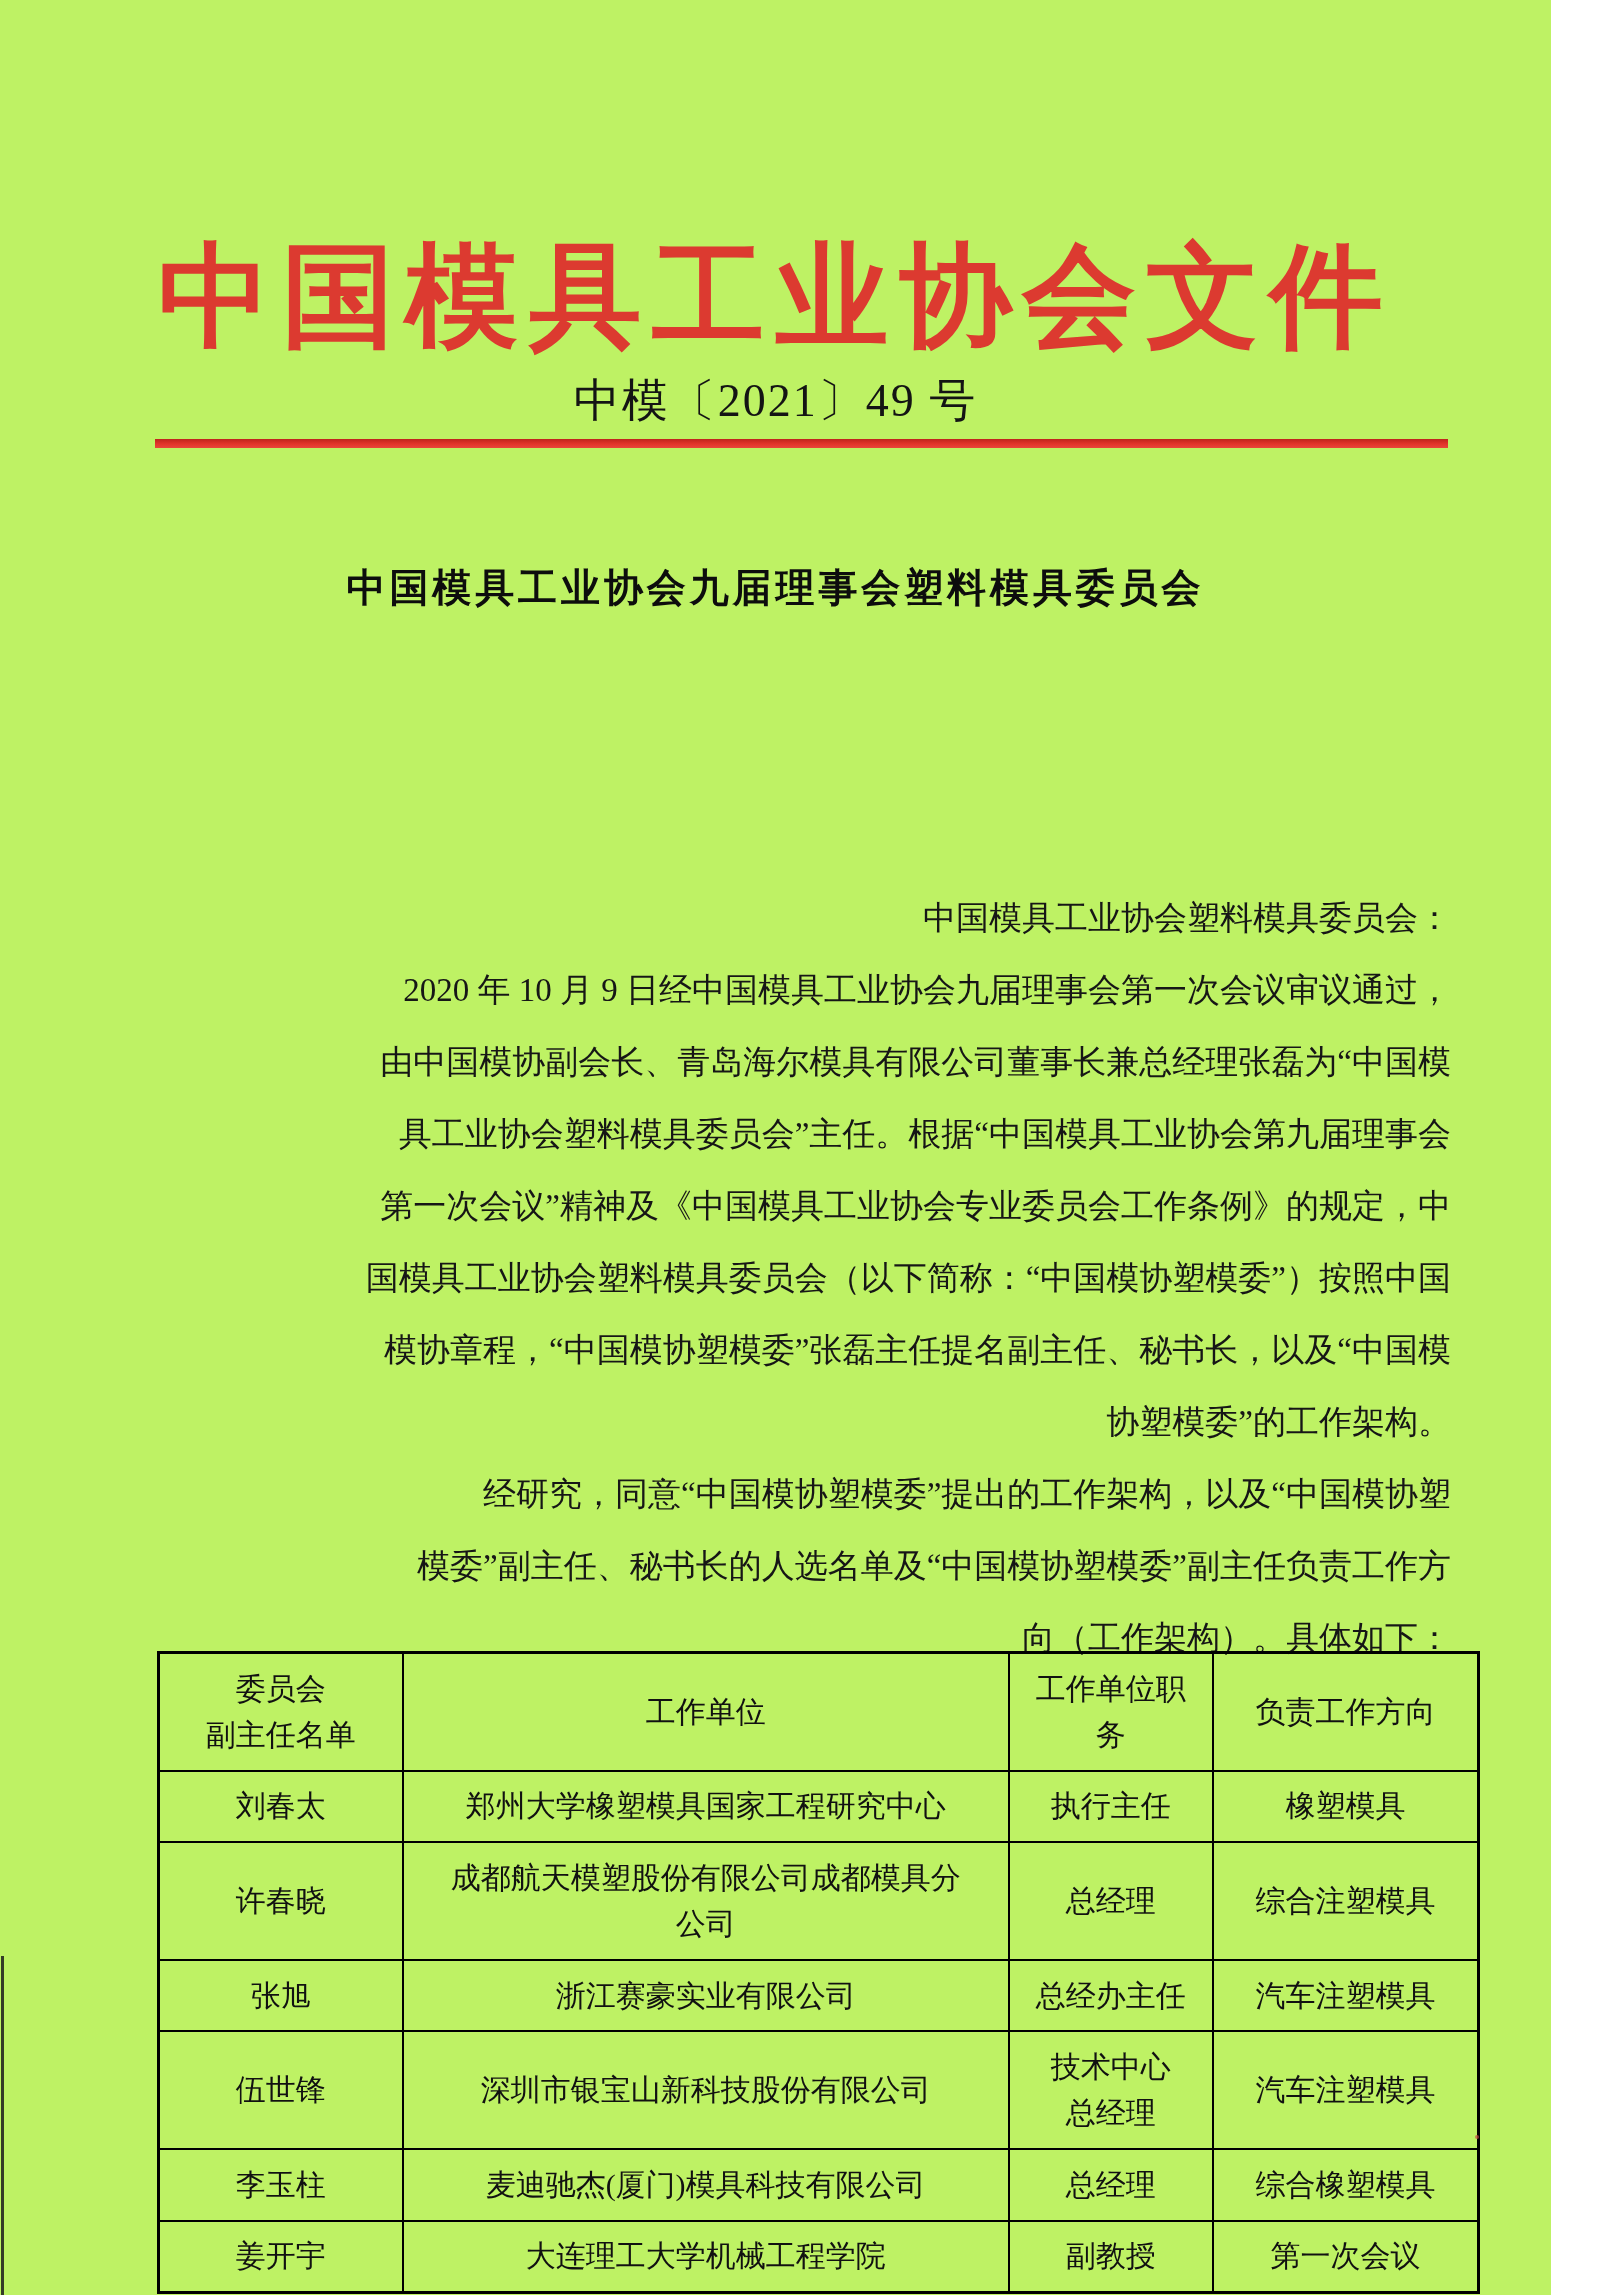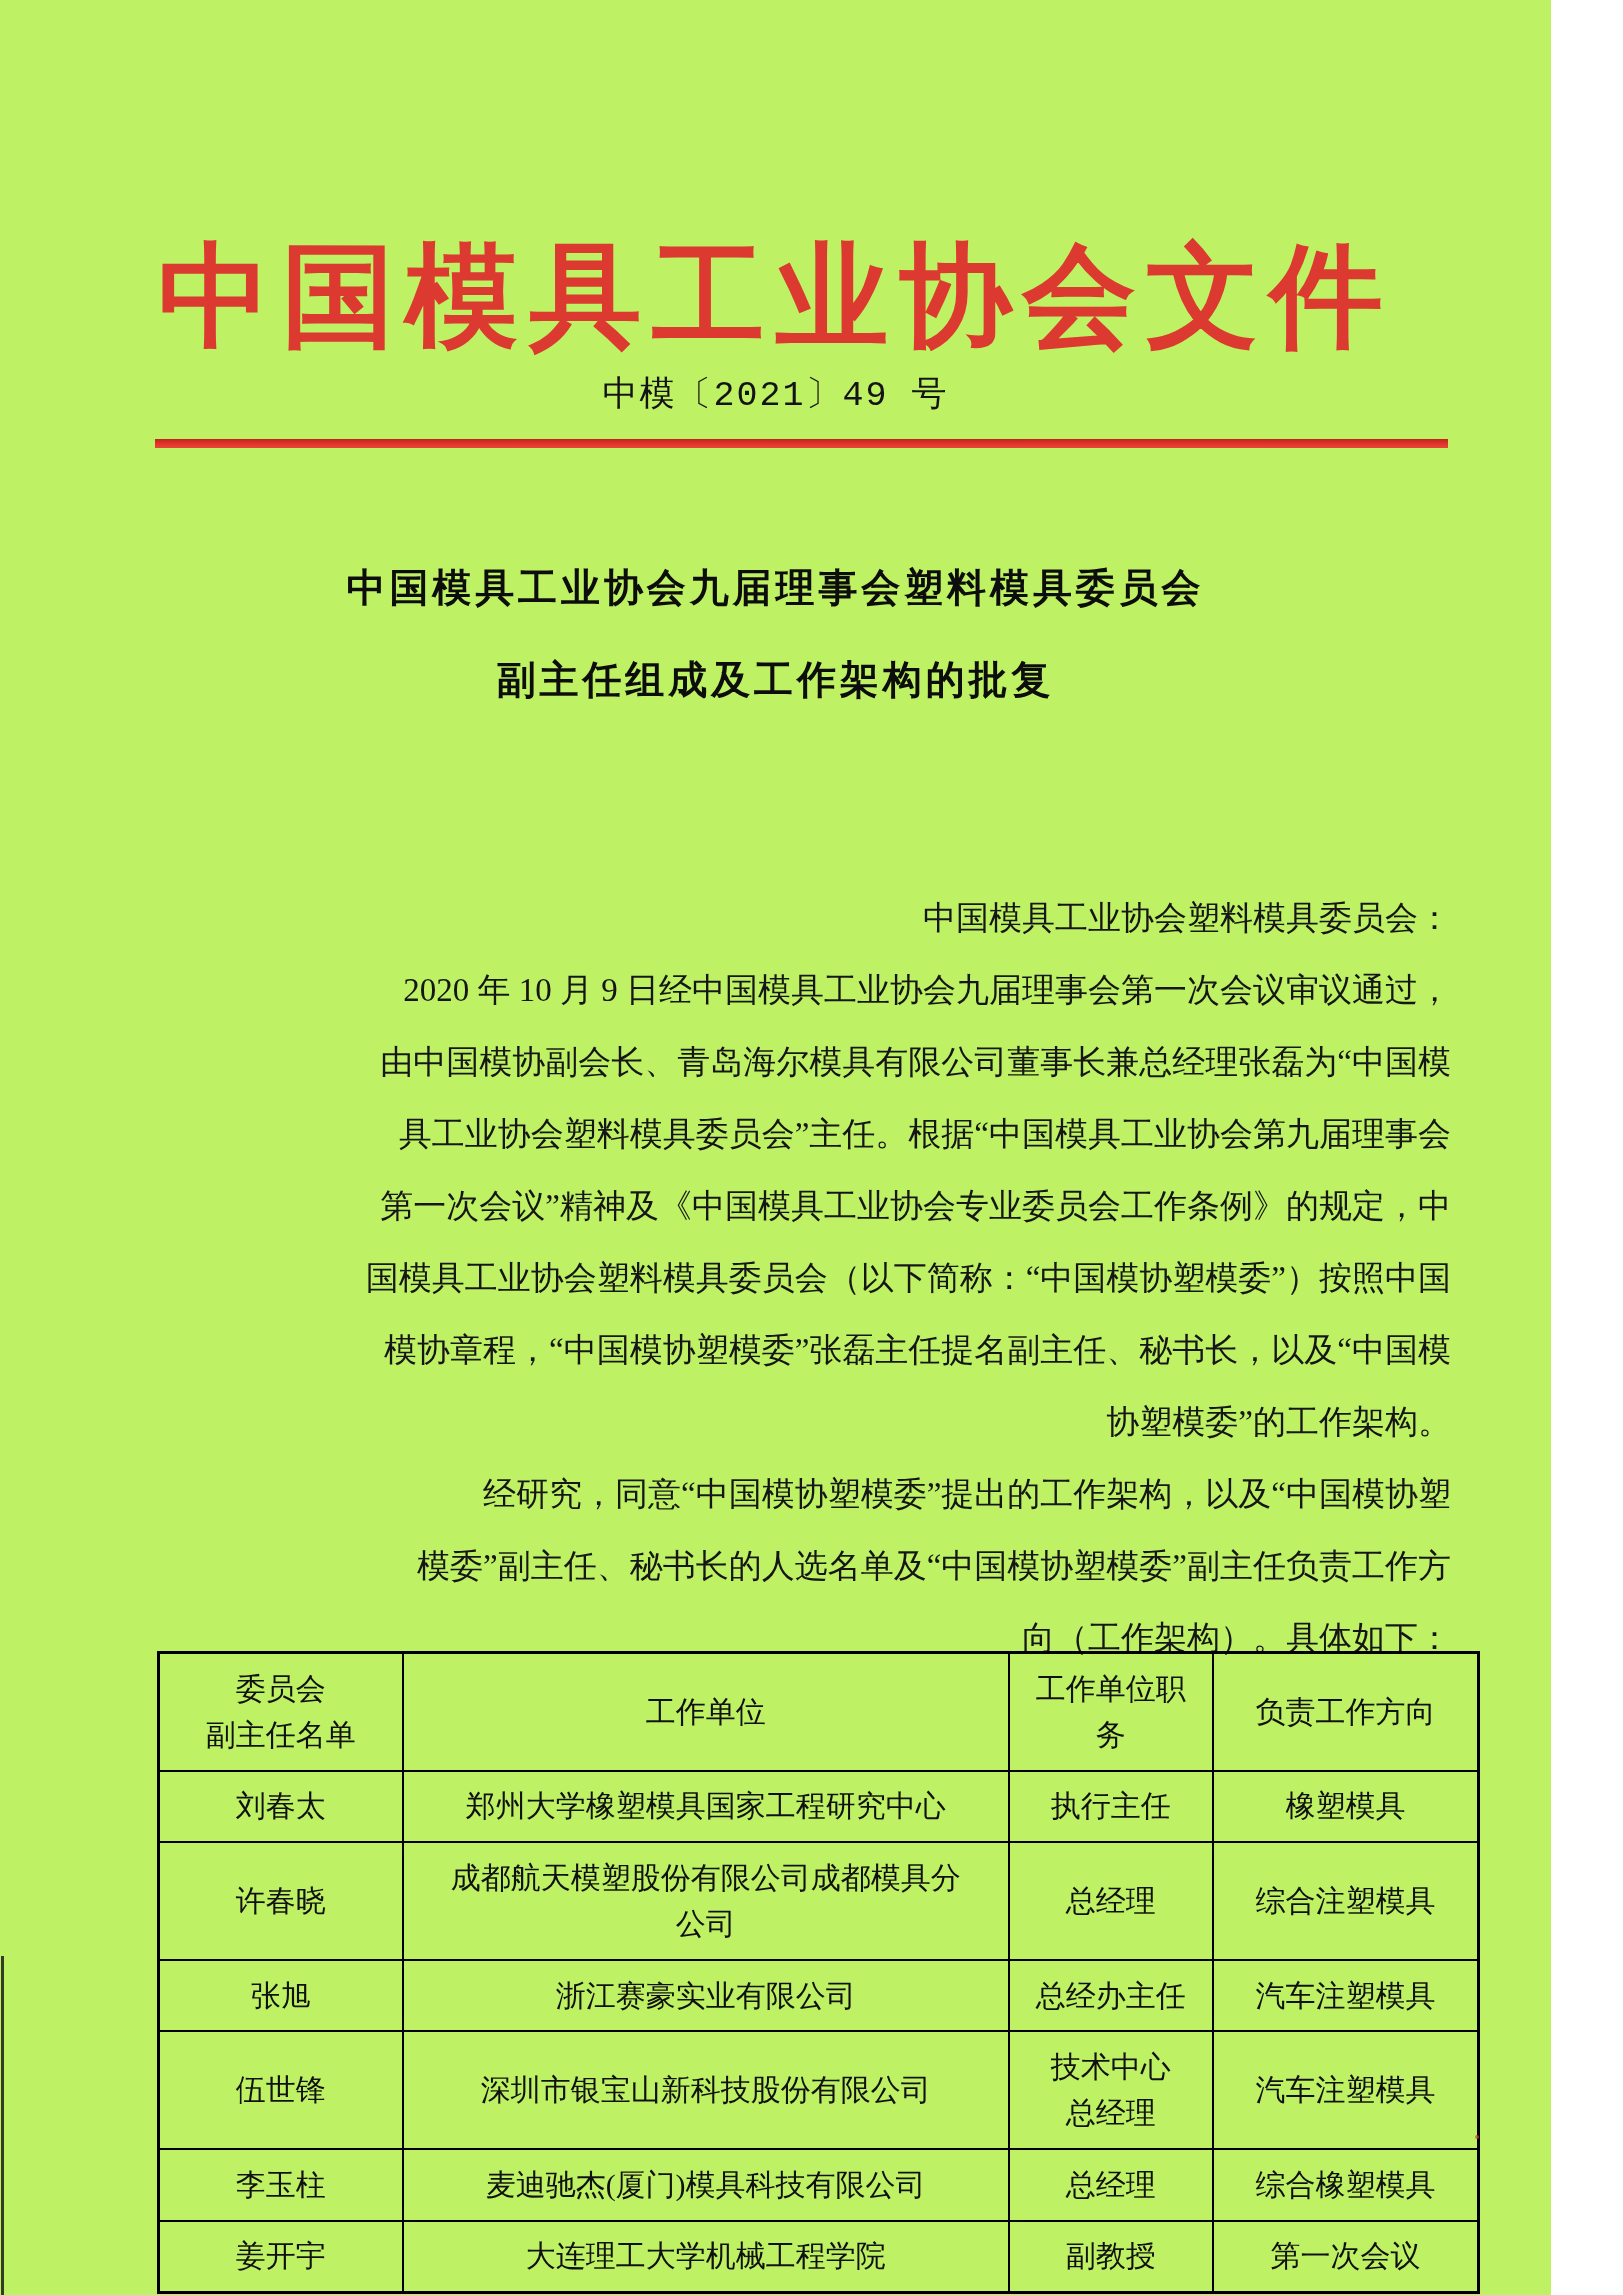--- a/index.html
+++ b/index.html
@@ -25,24 +25,23 @@
     top: 221px;
     font-family: "Liberation Serif", serif;
     font-weight: bold;
     font-size: 113px;
     letter-spacing: 10.5px;
     color: #dc3a30;
     white-space: nowrap;
   }
   .doc-number {
     top: 370px;
-    font-size: 35px;
+    font-size: 46px;
     letter-spacing: 2px;
     color: #141414;
-    font-family: Liberation Mono, monospace;
   }
   .red-rule {
     position: absolute;
     top: 439px;
     left: 155px;
     width: 1293px;
     height: 8.5px;
     background: linear-gradient(180deg, #bf241c 0%, #e2352a 55%, #e8463a 100%);
   }
   .doc-title {
@@ -123,21 +122,20 @@
 <div class="page">
 
   <div class="centered letterhead">中国模具工业协会文件</div>
 
   <div class="centered doc-number">中模〔2021〕49 号</div>
 
   <div class="red-rule"></div>
 
   <div class="centered doc-title">
     <div>中国模具工业协会九届理事会塑料模具委员会</div>
-    <div>副主任组成及工作架构的批复</div>
   </div>
 
   <div class="body-text">
     <p class="body-par">中国模具工业协会塑料模具委员会：</p>
     <p class="body-par par-indent">2020 年 10 月 9 日经中国模具工业协会九届理事会第一次会议审议通过，
 由中国模协副会长、青岛海尔模具有限公司董事长兼总经理张磊为“中国模
 具工业协会塑料模具委员会”主任。根据“中国模具工业协会第九届理事会
 第一次会议”精神及《中国模具工业协会专业委员会工作条例》的规定，中
 国模具工业协会塑料模具委员会（以下简称：“中国模协塑模委”）按照中国
 模协章程，“中国模协塑模委”张磊主任提名副主任、秘书长，以及“中国模

